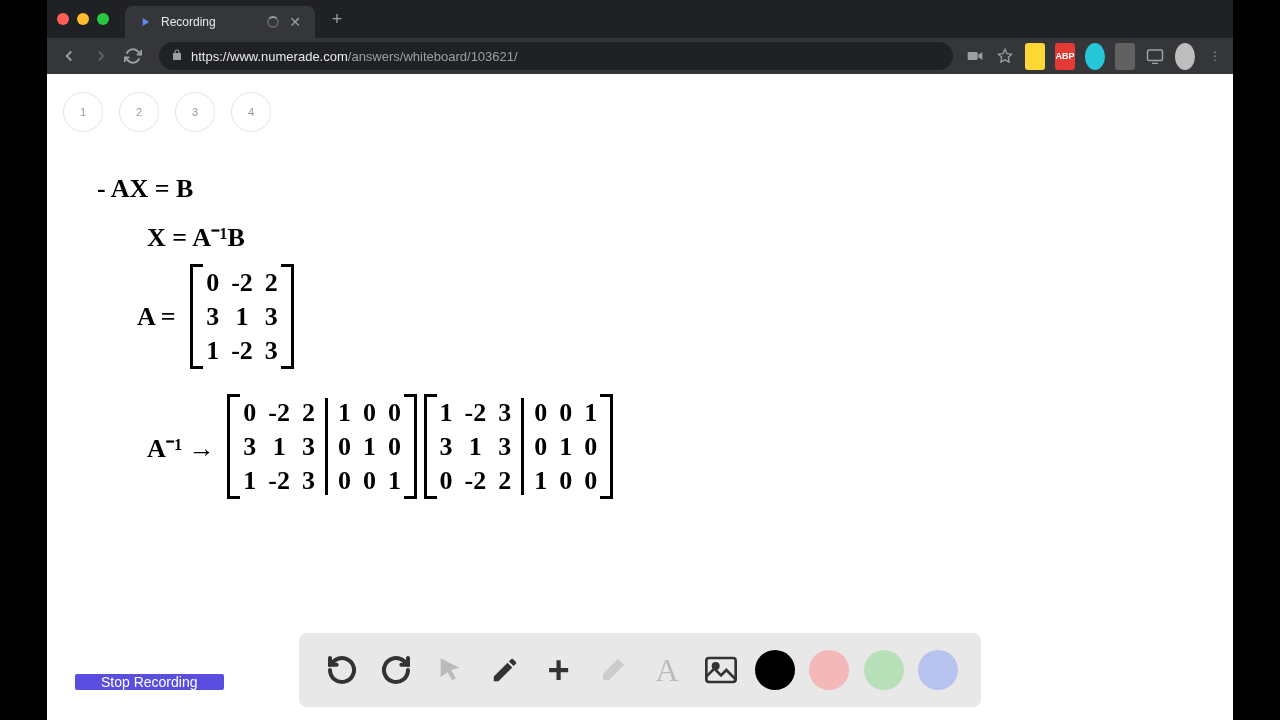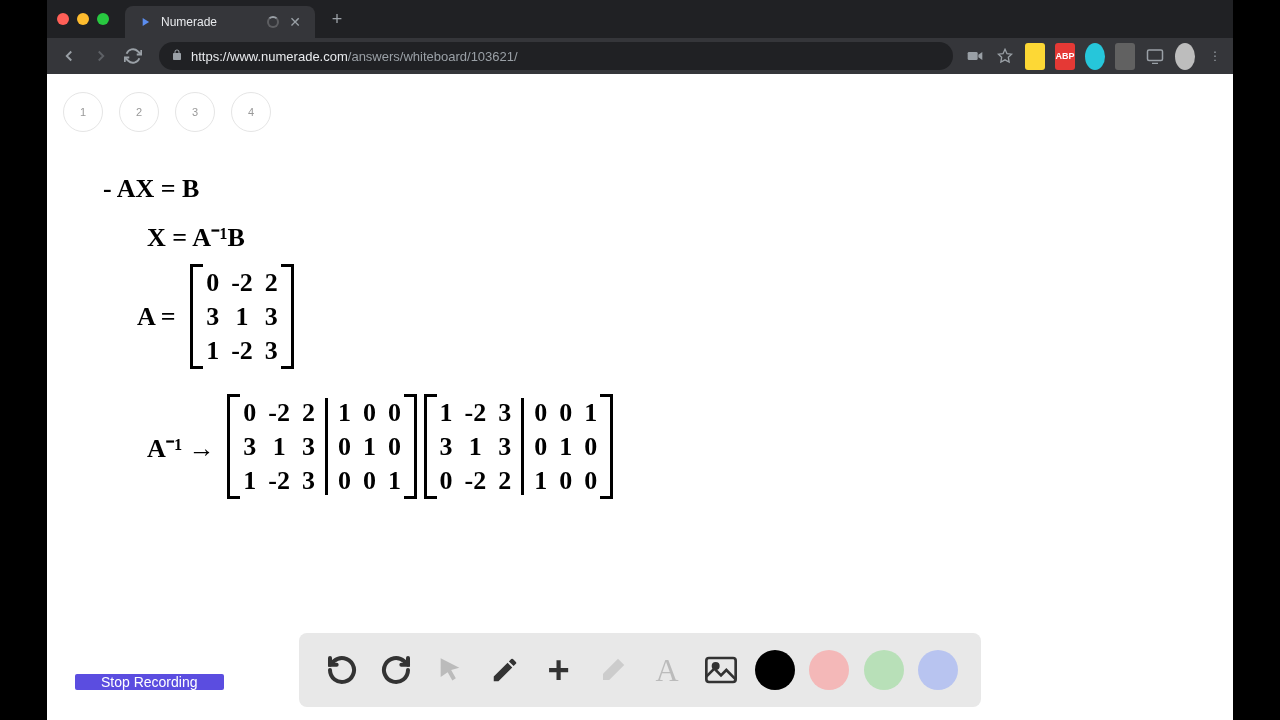--- a/index.html
+++ b/index.html
@@ -271,21 +271,21 @@
       <div class="traffic-light tl-red"></div>
       <div class="traffic-light tl-yellow"></div>
       <div class="traffic-light tl-green"></div>
     </div>
     <div class="tab">
       <span class="tab-favicon">
         <svg width="14" height="14" viewBox="0 0 24 24" fill="#5b8def">
             <path d="M8 5v14l11-7z"></path>
           </svg>
       </span>
-      <span class="tab-title">Numerade</span>
+      <span class="tab-title">Recording</span>
       <span class="tab-loading"></span>
       <span class="tab-close">✕</span>
     </div>
     <div class="new-tab">+</div>
   </div>
 
   <div class="toolbar">
     <div class="nav-btn">
       <svg width="18" height="18" viewBox="0 0 24 24" fill="none" stroke="#9aa0a6" stroke-width="2.5">
           <path d="M15 18l-6-6 6-6"></path>
@@ -341,21 +341,21 @@
 
   <div class="page-content">
     <div class="page-nums">
       <div class="page-num">1</div>
       <div class="page-num">2</div>
       <div class="page-num">3</div>
       <div class="page-num">4</div>
     </div>
 
     <div class="whiteboard">
-      <div class="math-line" style="top:0; left:6px">- AX = B</div>
+      <div class="math-line" style="top:0; left:0">- AX = B</div>
       <div class="math-line" style="top:44px; left:50px">X = A⁻¹B</div>
 
       <div class="math-line" style="top:90px; left:40px">
         <span style="vertical-align:middle;margin-right:8px">A =</span>
         <span class="matrix">
           <span class="bracket bracket-left"></span>
           <span class="matrix-col">
               <span>0</span>
               <span>3</span>
               <span>1</span>

